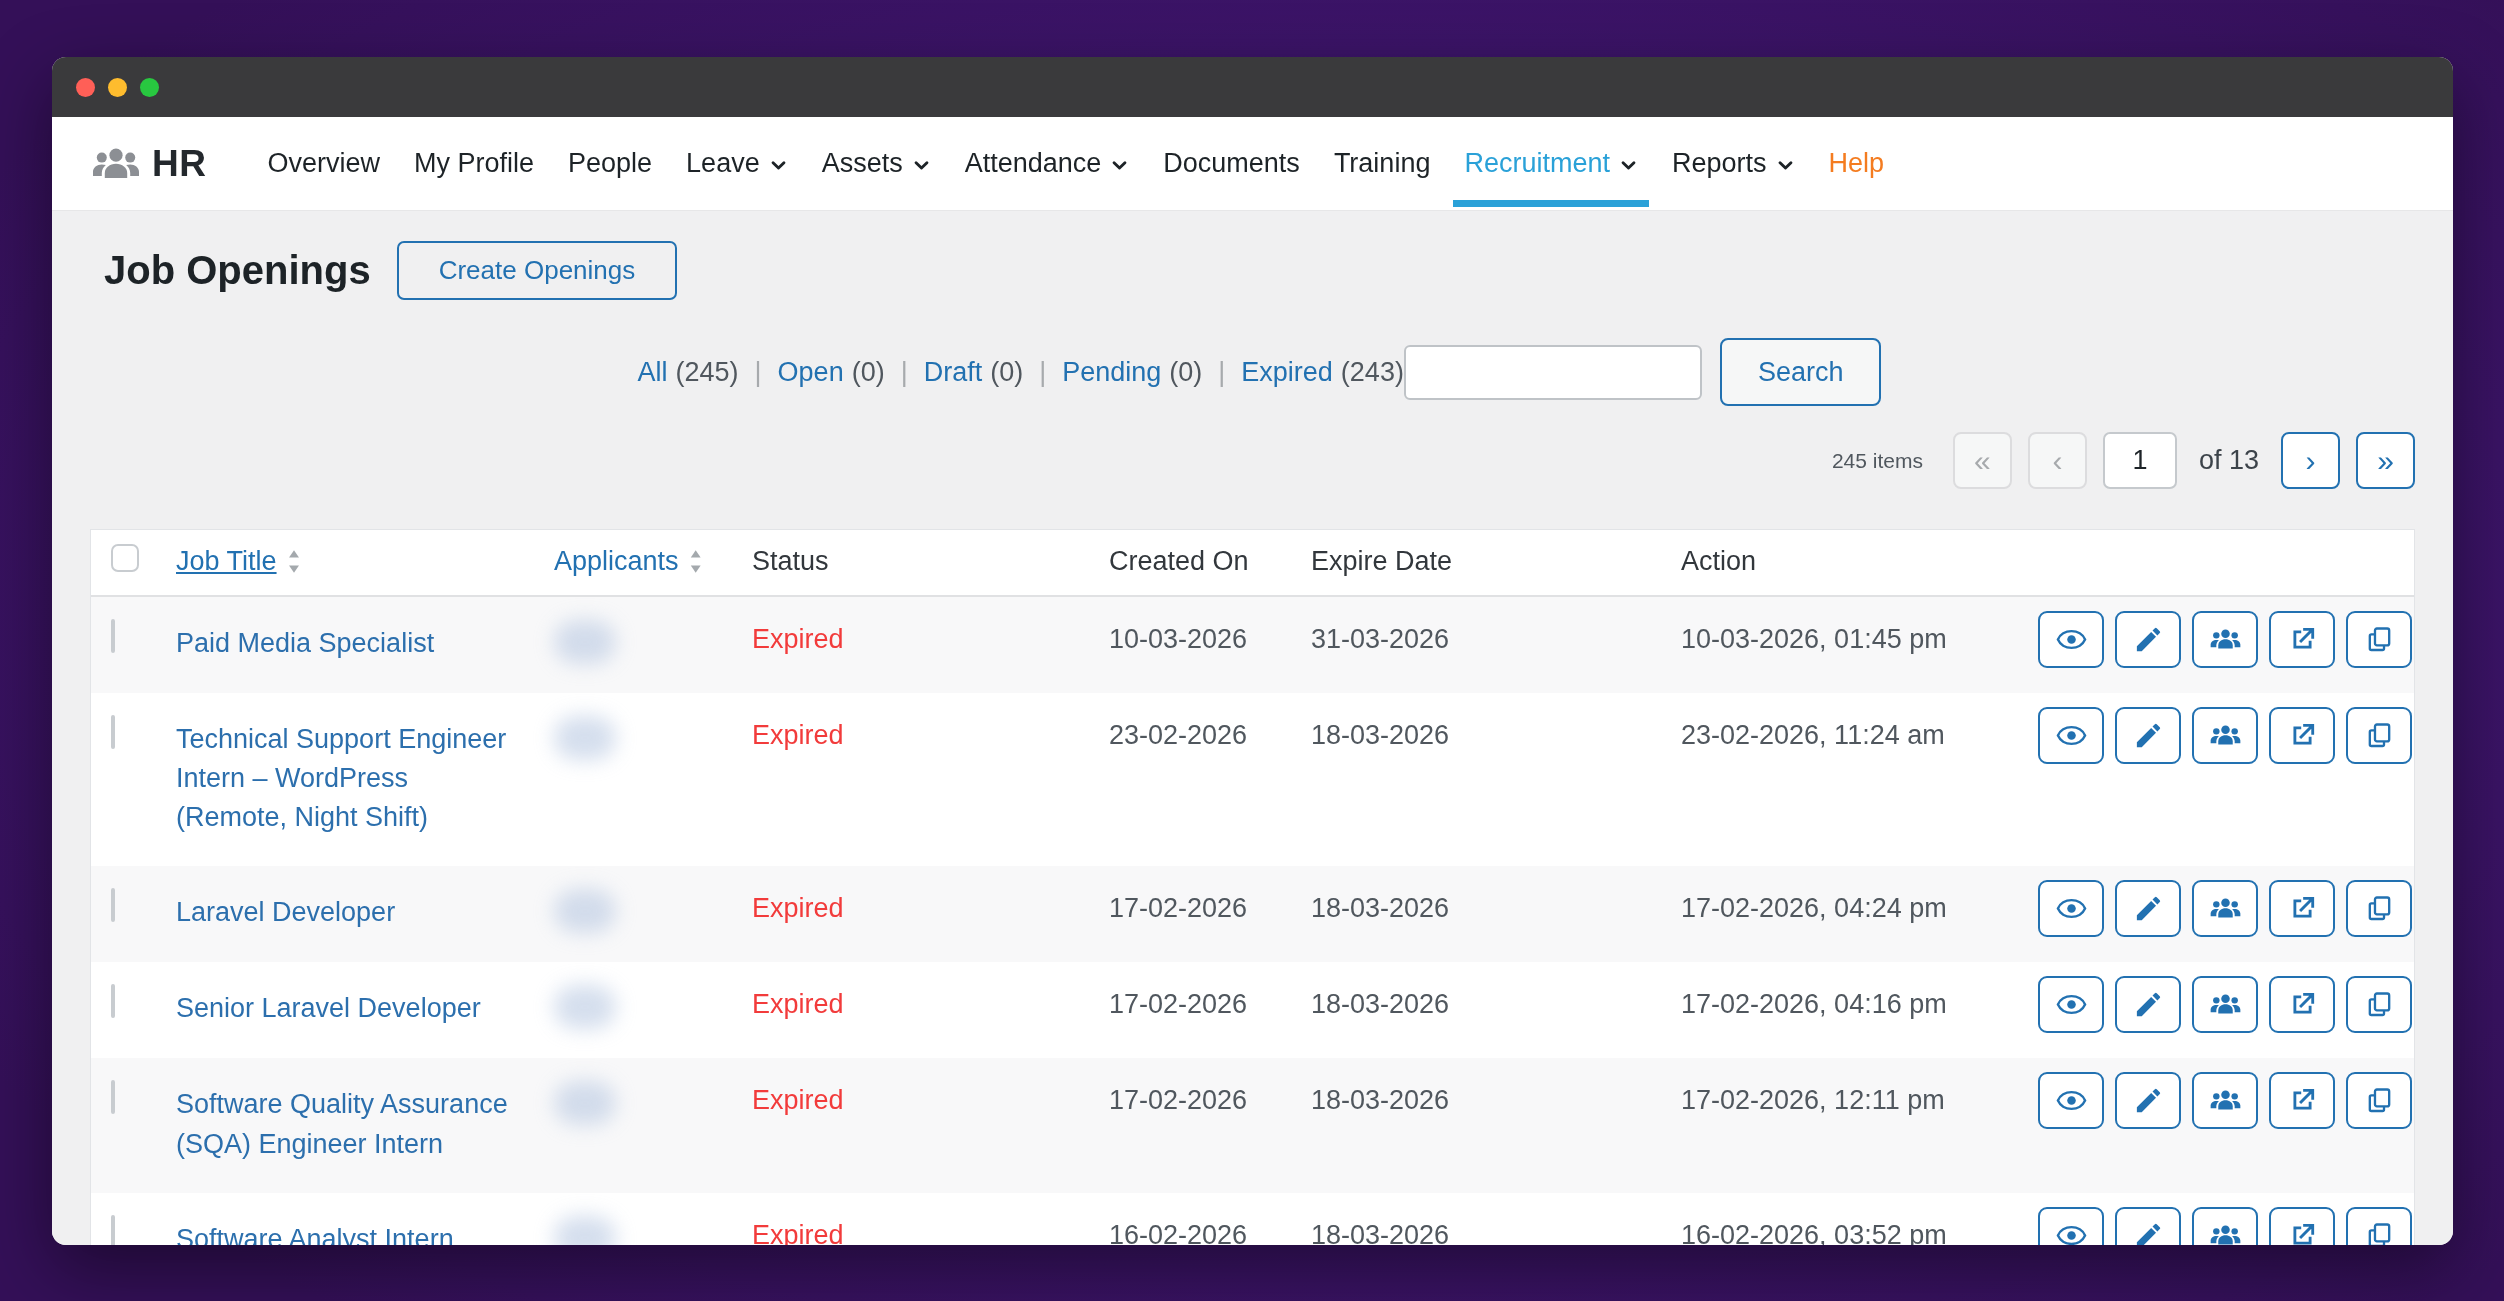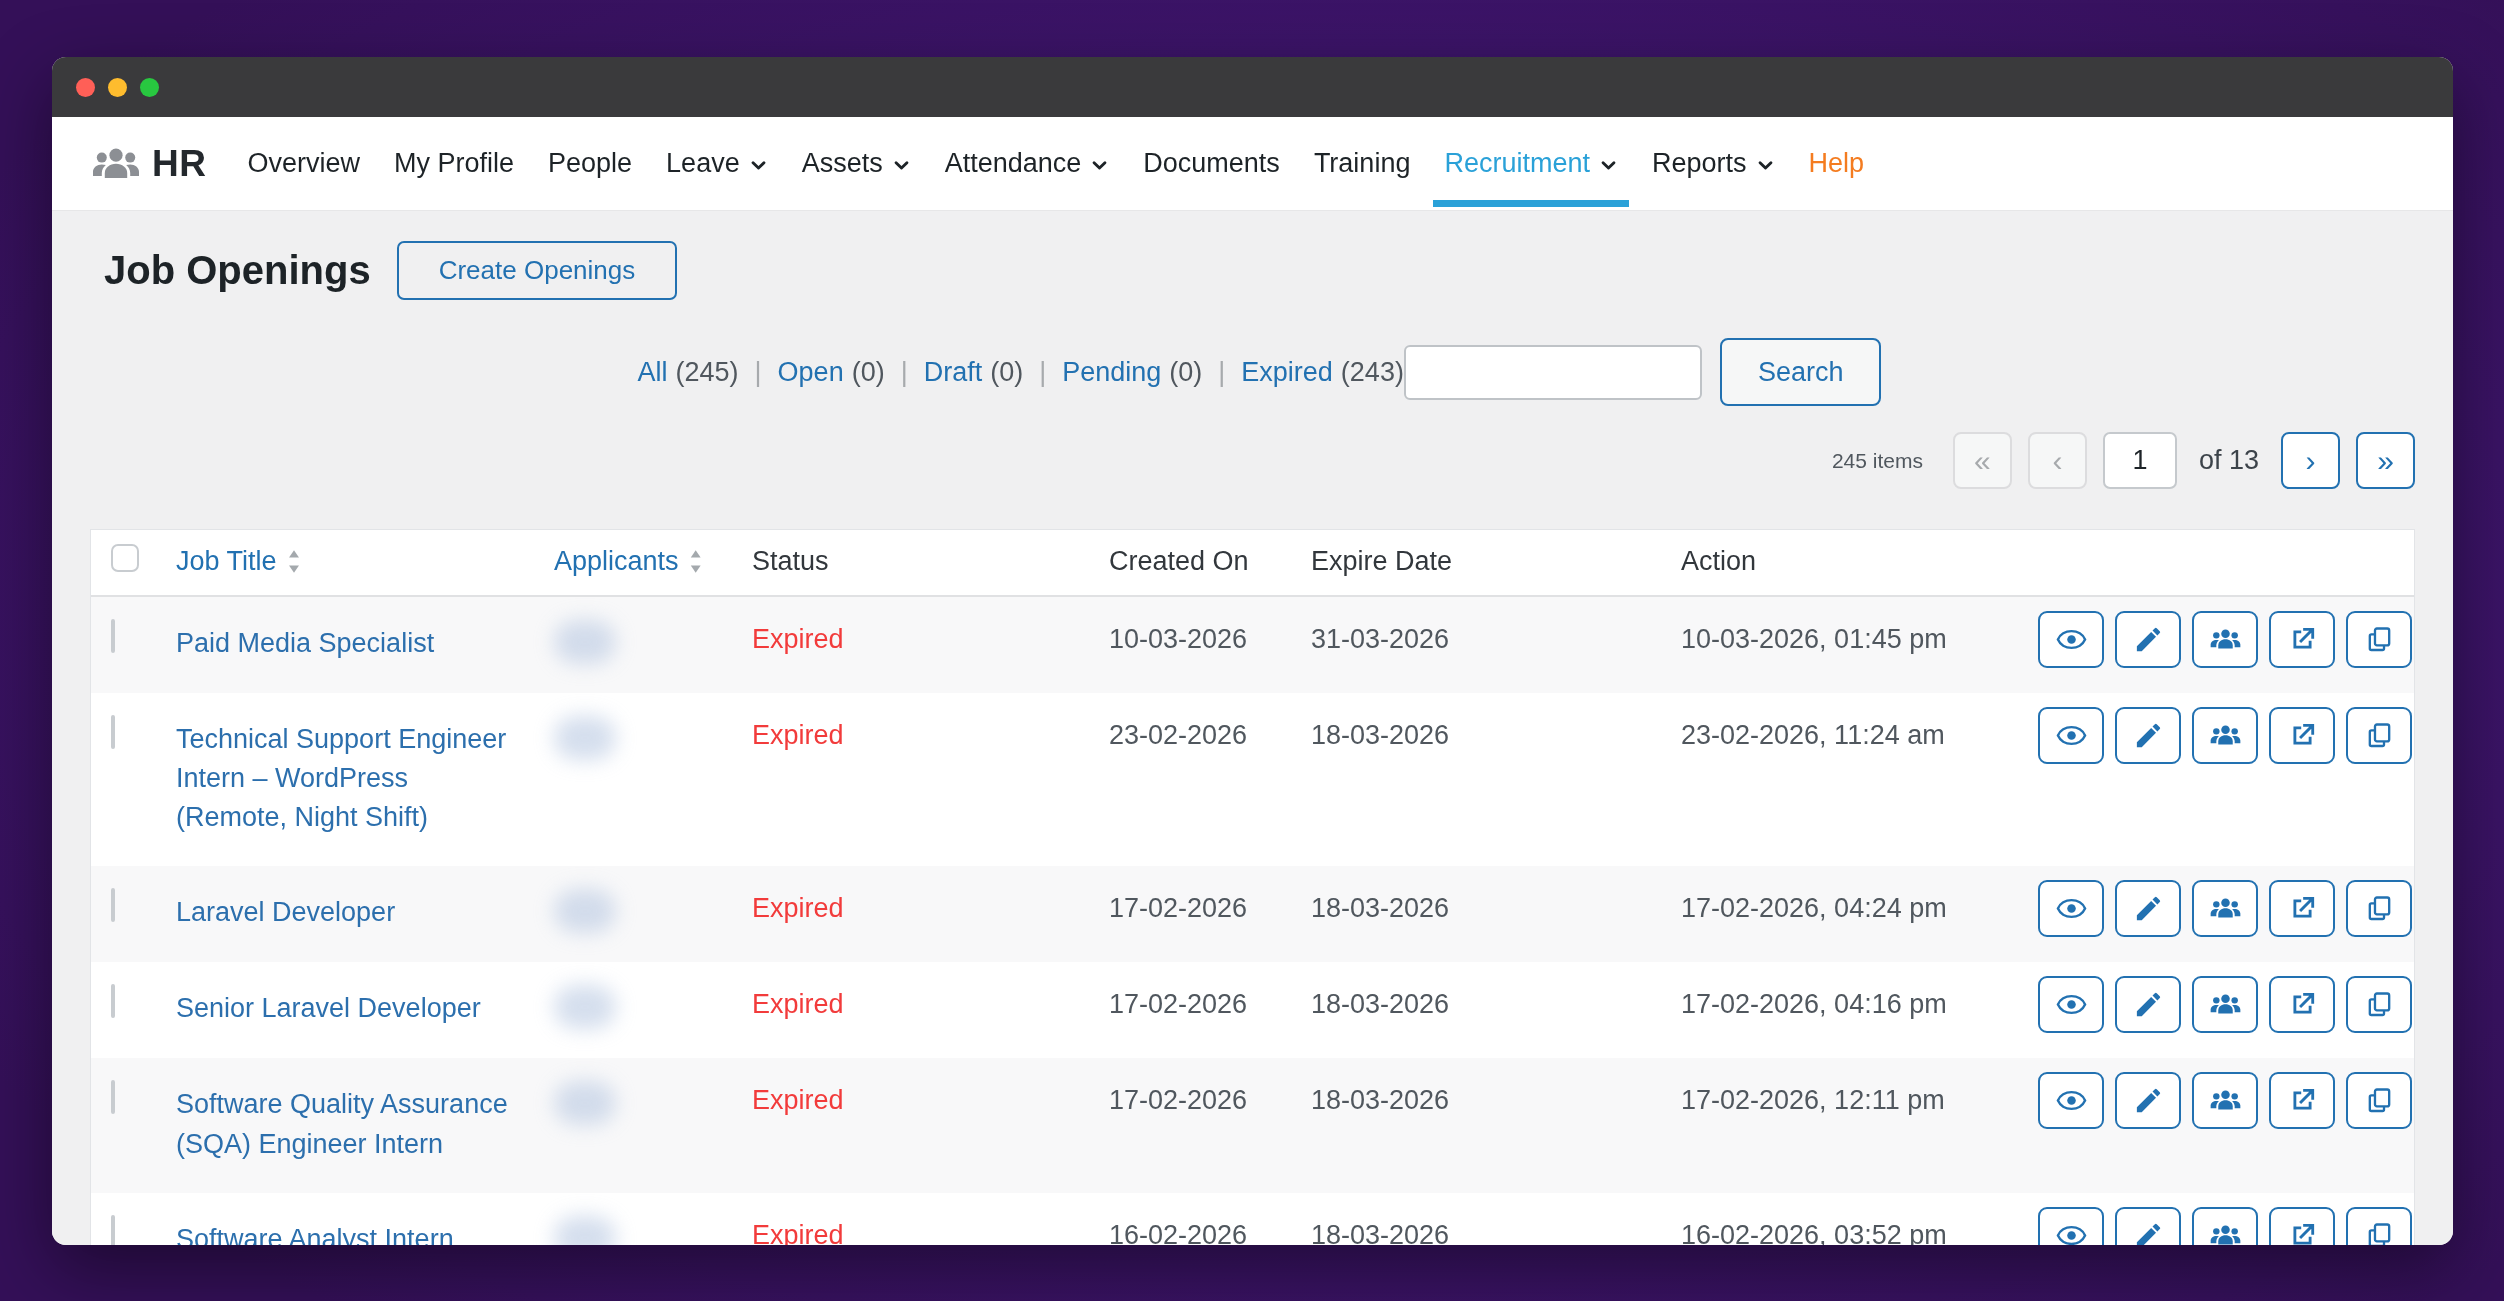--- a/index.html
+++ b/index.html
@@ -17,21 +17,21 @@
     box-shadow:0 24px 70px rgba(0,0,0,.45);
   }
   
   .titlebar { height:60px; flex:0 0 60px; background:#3a3a3c; display:flex; align-items:center; padding-left:24px; }
   .tl-dot { width:19px; height:19px; border-radius:50%; margin-right:13px; }
   
   .navbar {
     height:94px; flex:0 0 94px; background:#ffffff; display:flex; align-items:center;
     padding:0 40px; border-bottom:1px solid #e7e7e8;
   }
-  .brand { display:flex; align-items:center; margin-right:24px; }
+  .brand { display:flex; align-items:center; margin-right:44px; }
   .brand svg { width:48px; height:42px; }
   .brand-text { font-size:37px; font-weight:800; color:#23282d; margin-left:12px; letter-spacing:.5px; }
   .nav-items { display:flex; align-items:center; height:100%; }
   .nav-item {
     display:flex; align-items:center; gap:9px; height:100%; padding:0 17px;
     font-size:27px; color:#1d2327; cursor:pointer; position:relative; white-space:nowrap;
   }
   .nav-item .chev { color:#1d2327; display:flex; margin-top:4px; }
   .nav-item.active { color:#2aa1d8; }
   .nav-item.active::after {
@@ -88,21 +88,21 @@
   .tr.odd { background:#f8f8f9; }
   .tr.even { background:#ffffff; }
   .cell { padding:27px 18px 29px 18px; font-size:27px; color:#50575e; }
   .head .cell { padding:16px 18px 18px 18px; color:#32373c; display:flex; align-items:center; gap:10px; }
   .head .cell.sortable { color:#2271b1; cursor:pointer; }
   .cell.c-check { padding-left:20px; padding-top:24px; }
   .head .cell.c-check { padding-top:14px; }
   .checkbox {
     width:28px; height:28px; border:2px solid #c8ccd0; border-radius:7px; background:#fff; cursor:pointer;
   }
-  .cell.c-title { padding-left:15px; }
+  .cell.c-title { padding-left:15px;text-decoration:underline; }
   .job-link { color:#2c6fad; cursor:pointer; line-height:1.45; display:inline-block; }
   .blur-pill {
     width:62px; height:44px; border-radius:22px; background:#b9c9e2;
     filter:blur(10px); opacity:.6; margin-top:-4px;
   }
   .status-expired { color:#f23b3b; padding-left:32px; }
   .head .cell.c-status { padding-left:32px; }
   .actions { display:flex; gap:11px; padding:14px 0 14px 0; }
   .icon-btn {
     width:66px; height:57px; border:2px solid #2271b1; border-radius:9px; background:#fff;

